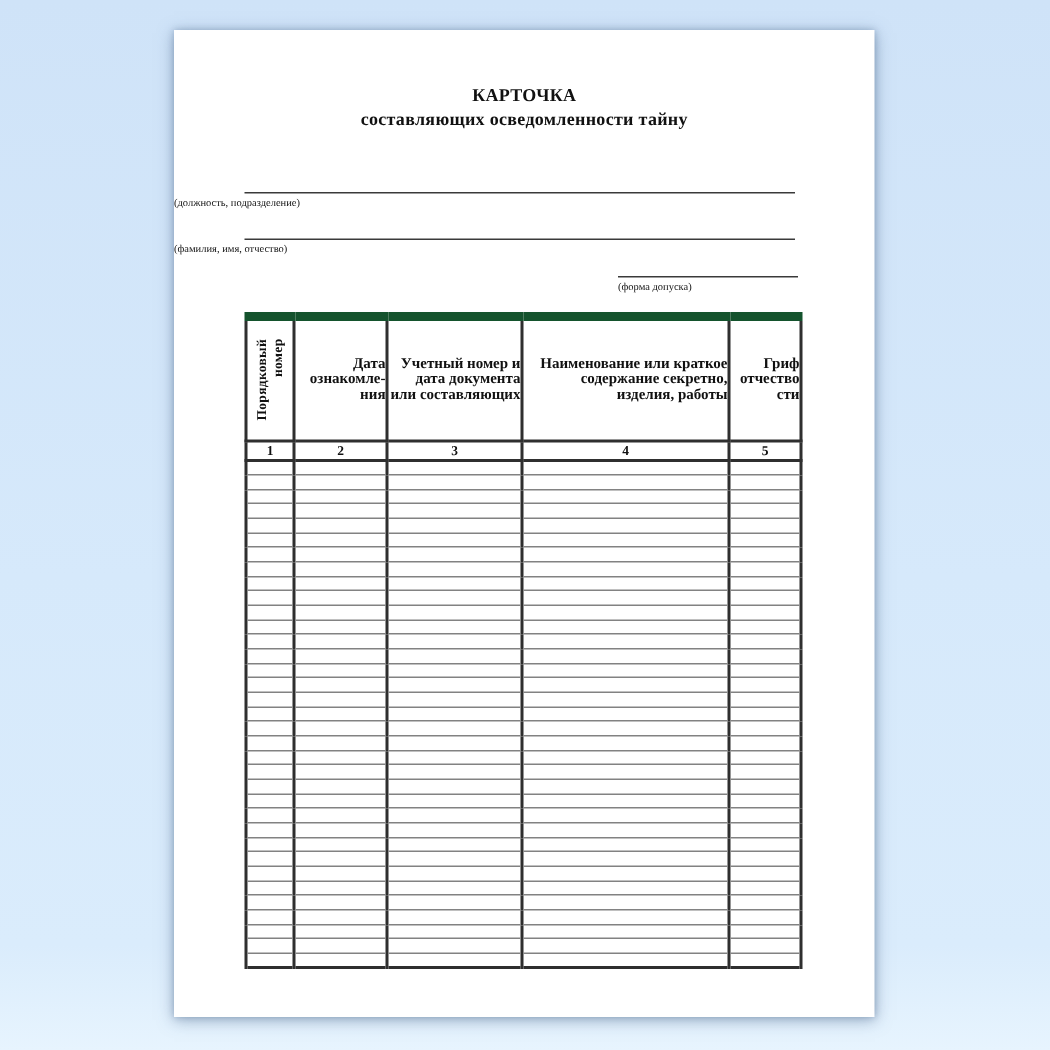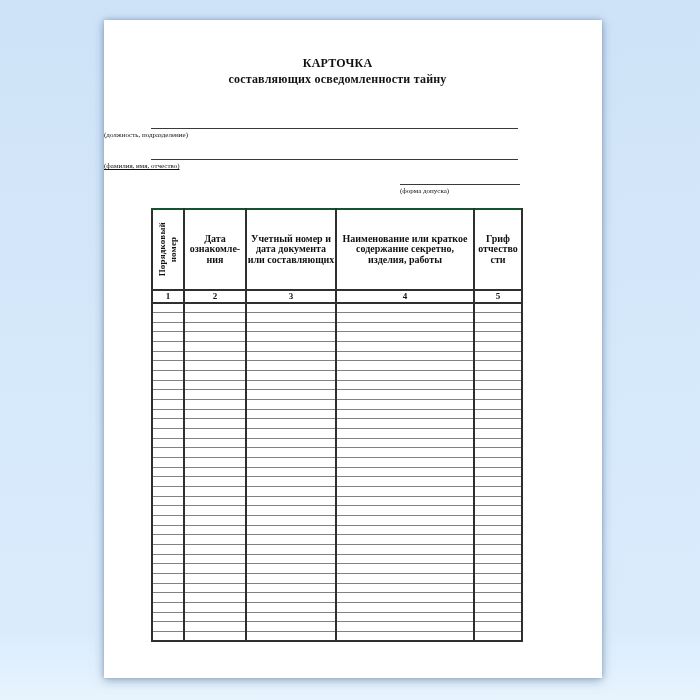--- a/index.html
+++ b/index.html
@@ -11,27 +11,26 @@
     font-family: "Liberation Serif", "DejaVu Serif", serif;
   }
   .bg {
     position: relative;
     width: 700px;
     height: 700px;
     background: linear-gradient(to bottom, #cfe3f8 0%, #d6e9fb 55%, #daecfc 90%, #e7f4fe 100%);
   }
   .page {
     position: absolute;
-    left: 104px;
+    left: 116px;
     top: 20px;
     width: 467px;
     height: 658px;
     background: #ffffff;
     box-shadow: 0 2px 10px rgba(84, 112, 148, 0.55), 0 0 4px rgba(84, 112, 148, 0.35);
-    padding-left: 31px;
   }
   .title {
     position: absolute;
     left: 0;
     top: 36px;
     width: 467px;
     text-align: center;
     font-weight: bold;
     font-size: 12px;
     line-height: 15.5px;
@@ -47,21 +46,21 @@
   .fline2 { left: 47px;  top: 139px; width: 367px; }
   .fline3 { left: 296px; top: 164px; width: 120px; }
   .flabel {
     position: absolute;
     font-size: 7px;
     line-height: 8px;
     color: #111;
     white-space: nowrap;
   }
   .flabel1 { left: 0;     top: 111px; width: 467px; }
-  .flabel2 { left: 0;     top: 142px; width: 536px; text-decoration: underline; }
+  .flabel2 { left: 0;     top: 142px; width: 536px; }
   .flabel3 { left: 296px; top: 167px; width: 120px; }
 
   .sheet-table {
     position: absolute;
     left: 47px;
     top: 188px;
     width: 370px;
     border-collapse: collapse;
     table-layout: fixed;
     border: 2px solid #2f2f2f;
@@ -76,27 +75,28 @@
     border-right: 2px solid #2f2f2f;
     border-top: 1px solid #828282;
     border-bottom: 1px solid #828282;
     padding: 0;
     text-align: center;
     vertical-align: middle;
     color: #111;
     overflow: hidden;
   }
   .sheet-table thead th.colhead {
-    border-top: 2px solid #14532d;
+    border-top: 6px solid #14532d;
     border-bottom: 2px solid #2f2f2f;
     height: 60px;
     font-weight: bold;
     font-size: 10px;
     line-height: 10.5px;
     white-space: pre-line;
+    text-align: right;
   }
   .sheet-table tr.numbers td {
     border-top: 2px solid #2f2f2f;
     border-bottom: 2px solid #2f2f2f;
     height: 11px;
     line-height: 11px;
     font-weight: bold;
     font-size: 9px;
   }
   .sheet-table tbody tr.empty-row { height: 9.66px; }

